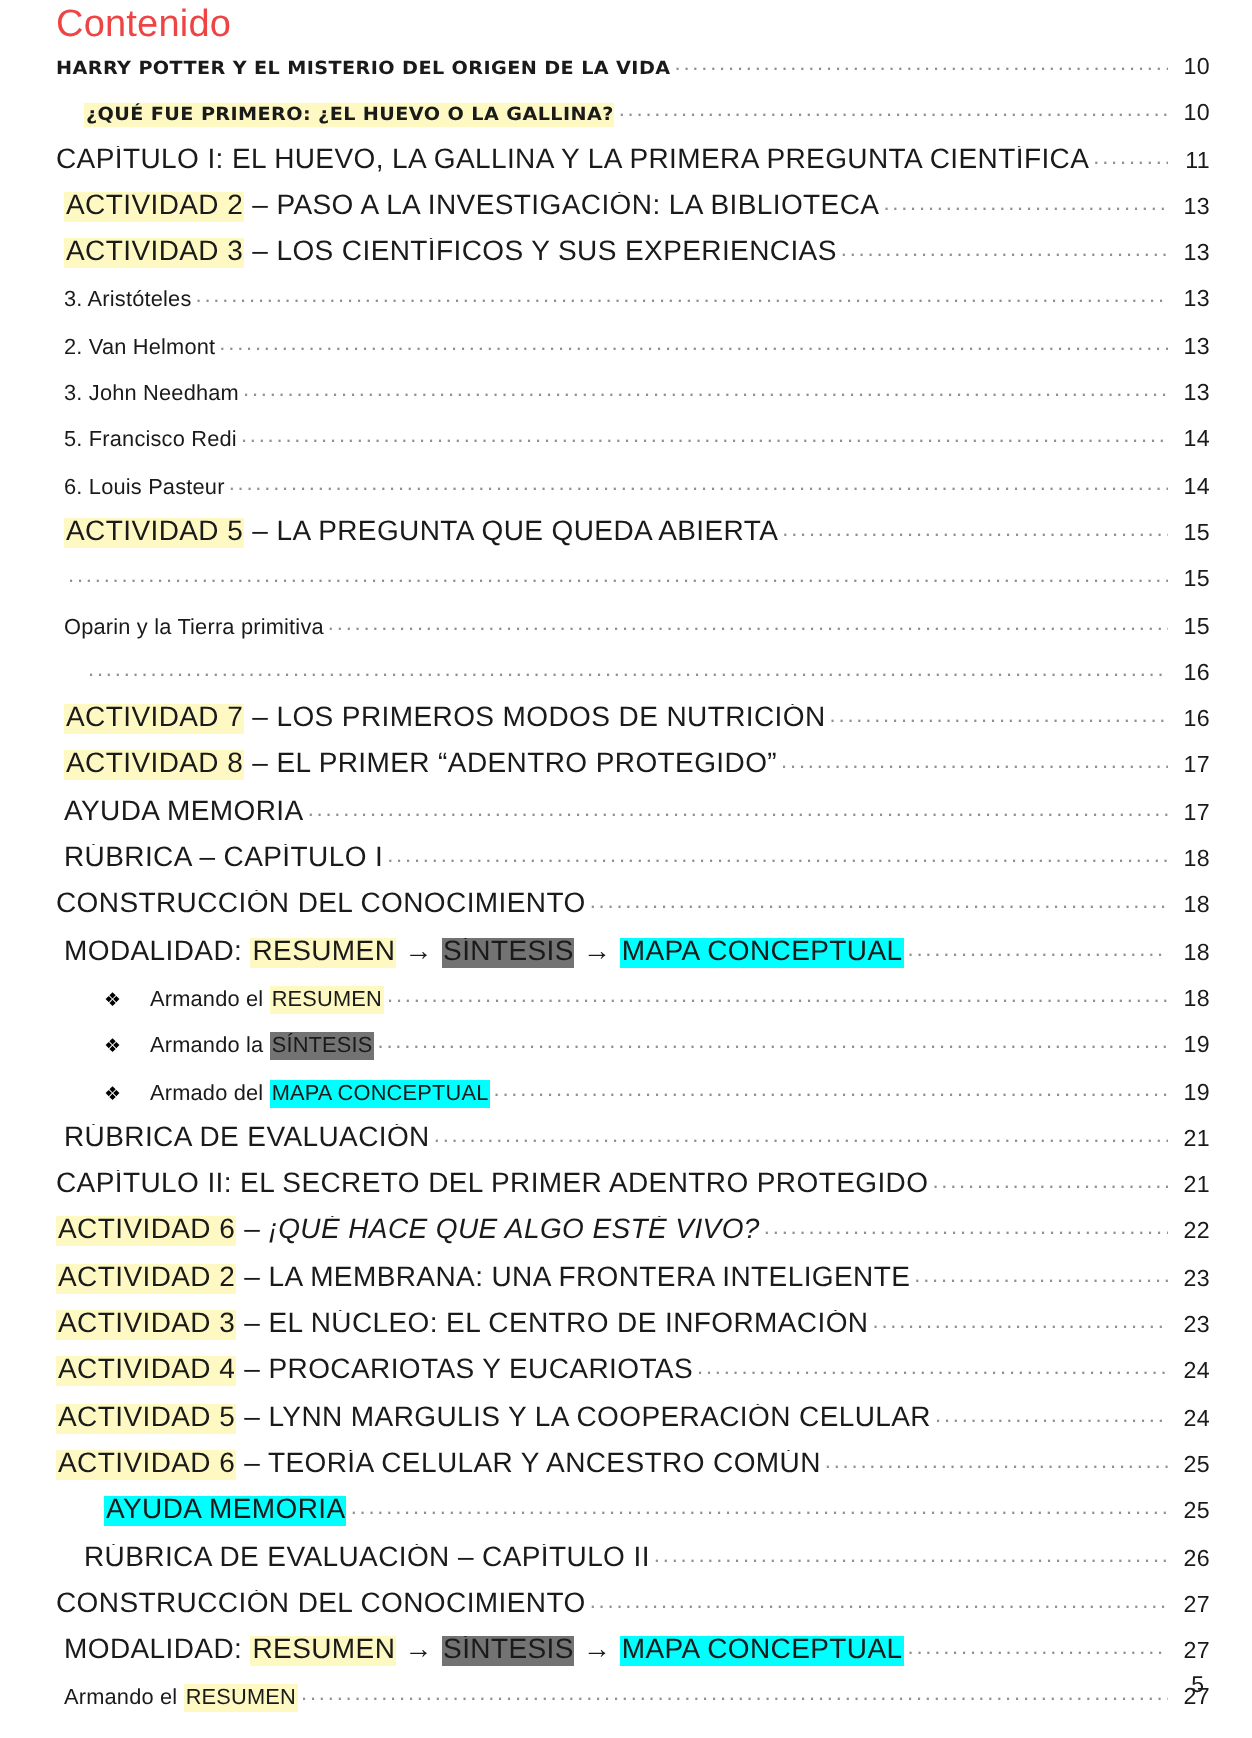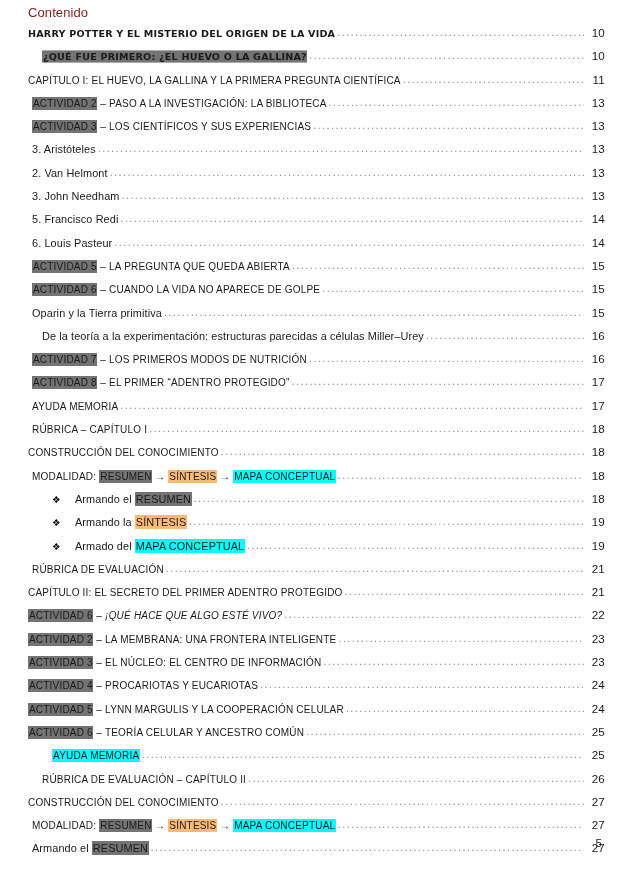--- a/index.html
+++ b/index.html
@@ -21,23 +21,23 @@
     width: 626px;
     height: 869px;
     padding: 0;
   }
 
   
   #toc-heading {
     position: absolute;
     left: 28px;
     top: 2px;
-    font-size: 13px;
+    font-size: 19px;
     line-height: 22px;
-    color: #7f1d1d;
+    color: #ef4444;
     font-weight: 400;
     letter-spacing: 0.1px;
     white-space: nowrap;
   }
 
   
   #toc-list {
     position: absolute;
     left: 0;
     top: 26px;
@@ -100,33 +100,33 @@
   .font-hand {
     font-family: "DejaVu Sans", sans-serif;
     font-size: 9.6px;
     letter-spacing: 0.2px;
     font-weight: 600;
     transform: scaleY(0.94);
     display: inline-block;
   }
   .font-caps {
     font-family: "Liberation Sans", sans-serif;
-    font-size: 10px;
+    font-size: 14px;
     letter-spacing: 0.2px;
   }
   .font-mixed {
     font-family: "Liberation Sans", sans-serif;
     font-size: 10.9px;
     letter-spacing: 0.1px;
   }
   .it { font-style: italic; }
 
   
-  .hl-yellow { background: #737373; }
-  .hl-green  { background: #fdba74; margin-top: 38px; }
+  .hl-yellow { background: #fef9c3; }
+  .hl-green  { background: #737373; margin-top: 38px; }
   .hl-cyan   { background: #00ffff; }
 
   .hl-yellow, .hl-green, .hl-cyan {
     padding: 1px 0.5px 1px 1px;
   }
 
   .bullet {
     flex: 0 0 auto;
     width: 23px;
     font-size: 9.5px;
@@ -199,31 +199,29 @@
         <span class="toc-label font-mixed"><span>6. Louis Pasteur</span></span>
         <span class="leader"></span>
         <span class="page-num">14</span>
       </div>
       <div class="toc-row ind-2">
         <span class="toc-label font-caps"><span class="hl-yellow">ACTIVIDAD 5</span><span> – LA PREGUNTA QUE QUEDA ABIERTA </span></span>
         <span class="leader"></span>
         <span class="page-num">15</span>
       </div>
       <div class="toc-row ind-2">
-        <span class="toc-label font-caps"><span class="hl-yellow">ACTIVIDAD 6</span><span> – CUANDO LA VIDA NO APARECE DE GOLPE</span></span>
         <span class="leader"></span>
         <span class="page-num">15</span>
       </div>
       <div class="toc-row ind-2">
         <span class="toc-label font-mixed"><span> Oparin y la Tierra primitiva </span></span>
         <span class="leader"></span>
         <span class="page-num">15</span>
       </div>
       <div class="toc-row ind-1">
-        <span class="toc-label font-mixed"><span>De la teoría a la experimentación: estructuras parecidas a células Miller–Urey </span></span>
         <span class="leader"></span>
         <span class="page-num">16</span>
       </div>
       <div class="toc-row ind-2">
         <span class="toc-label font-caps"><span class="hl-yellow">ACTIVIDAD 7</span><span> – LOS PRIMEROS MODOS DE NUTRICIÓN </span></span>
         <span class="leader"></span>
         <span class="page-num">16</span>
       </div>
       <div class="toc-row ind-2">
         <span class="toc-label font-caps"><span class="hl-yellow">ACTIVIDAD 8</span><span> – EL PRIMER “ADENTRO PROTEGIDO”</span></span>

